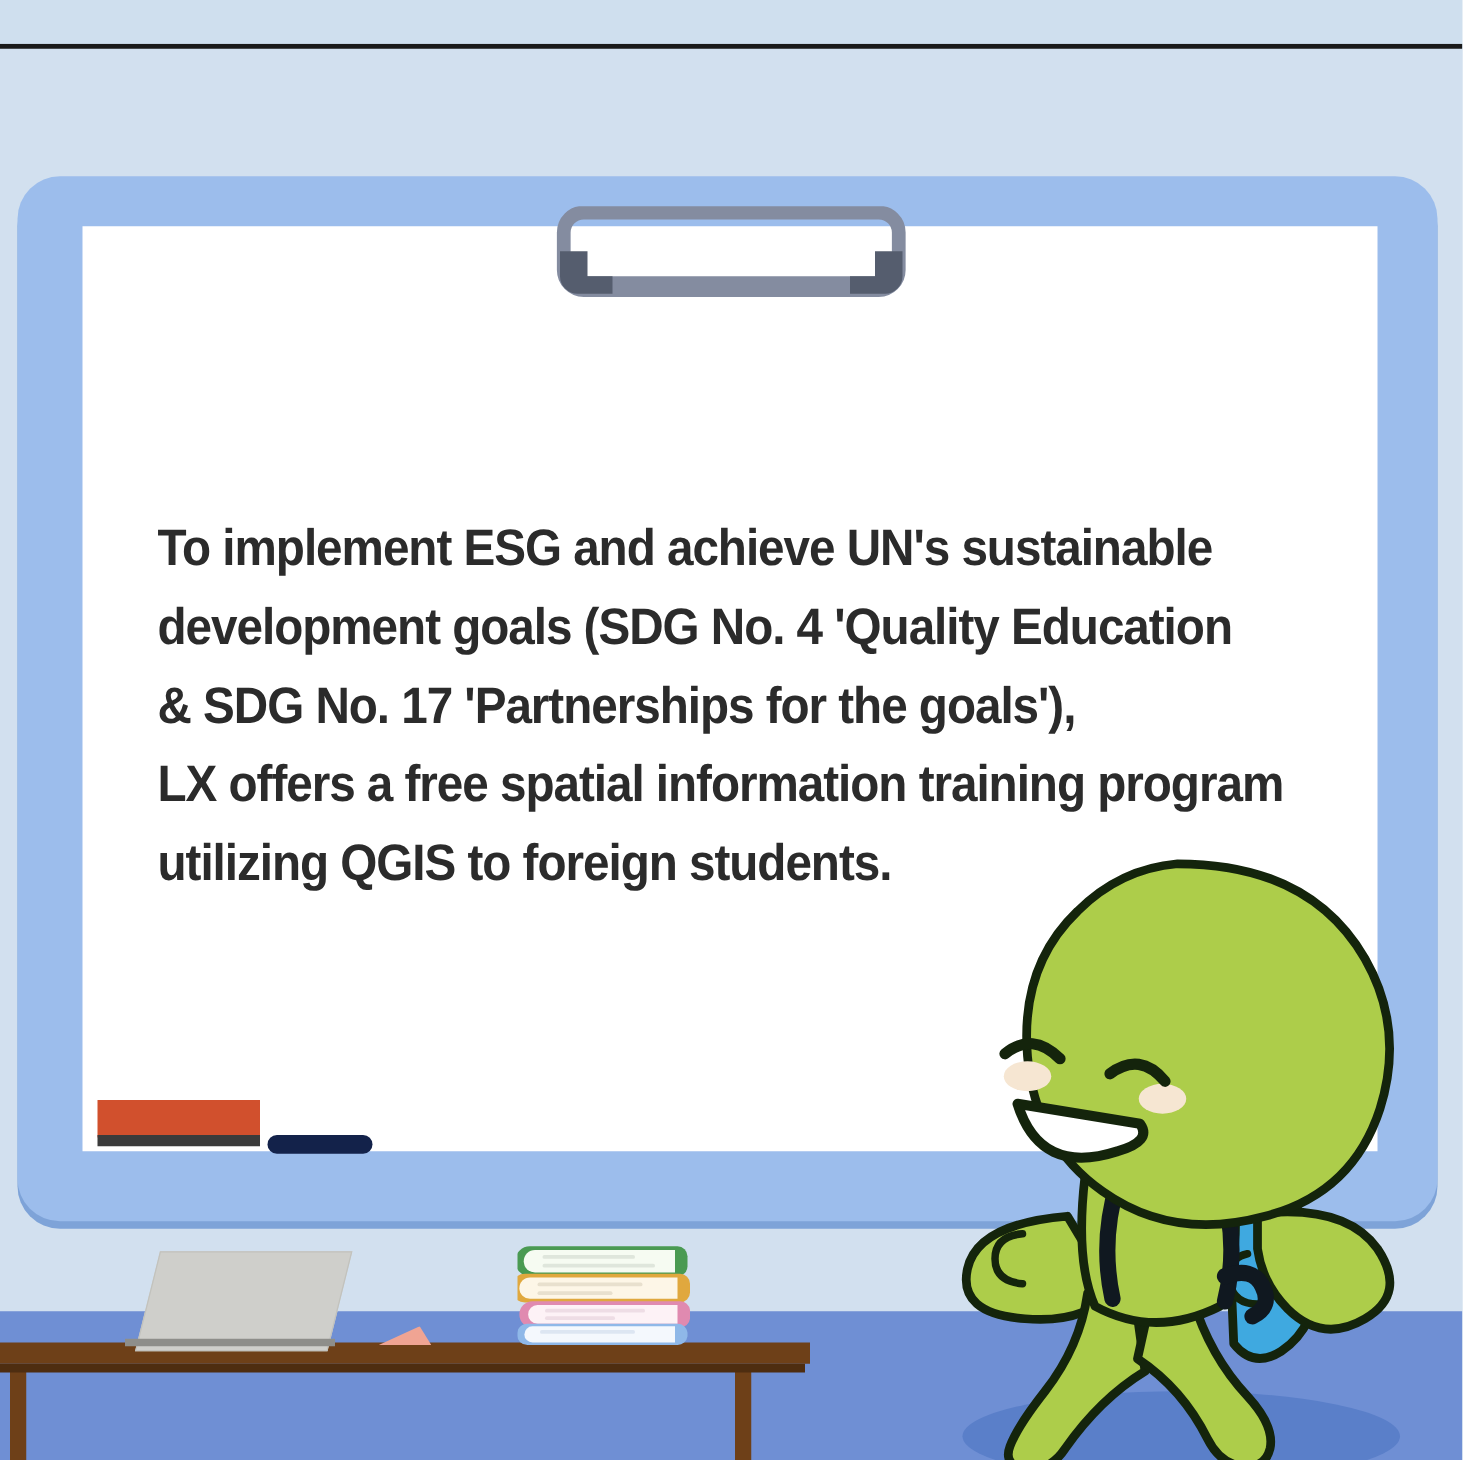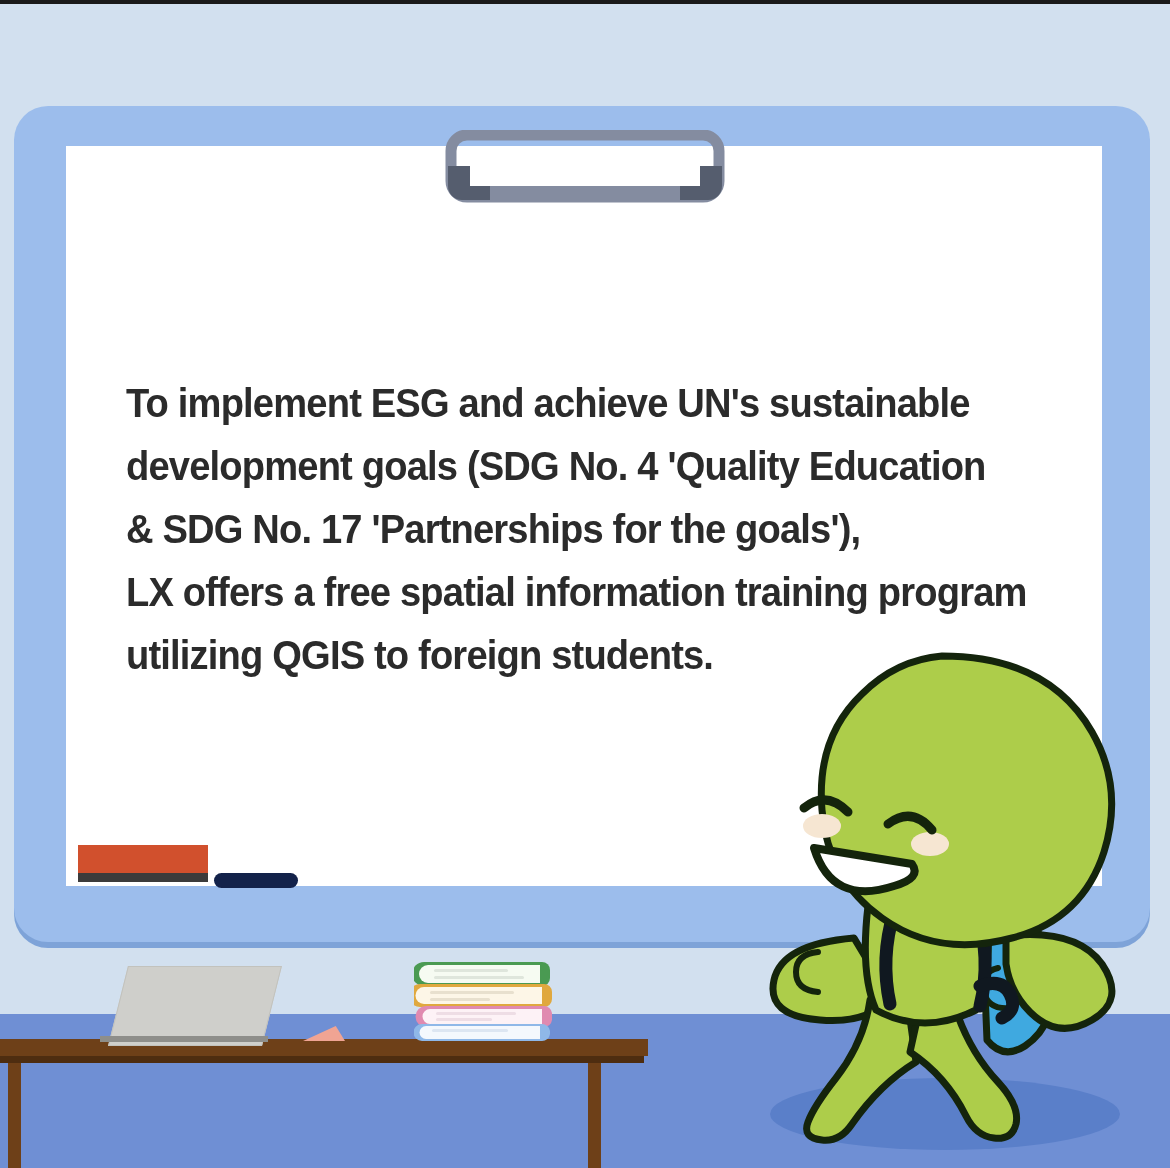--- a/index.html
+++ b/index.html
@@ -2,21 +2,21 @@
 <html><head>
 <meta charset="utf-8">
 <style>
   html,body{margin:0;padding:0;}
   body{
     width:1170px;height:1168px;overflow:hidden;
     font-family:"Liberation Sans", sans-serif;
     background:#cfdfee;
     position:relative;
   }
-  #stage{position:absolute;inset:0;overflow:hidden;background:#cfdfee;}
+  #stage{position:absolute;inset:0;overflow:hidden;background:#cfdfee;margin-top:35px;}
 
   
   .top-hairline{position:absolute;left:0;top:0;width:1170px;height:4px;background:#1a1a1a;z-index:60;}
 
   
   .wall{position:absolute;left:0;top:0;width:1170px;height:1014px;background:#d2e0ef;}
   .floor{position:absolute;left:0;top:1014px;width:1170px;height:154px;background:#6f8fd4;}
 
   
   .board-frame{

